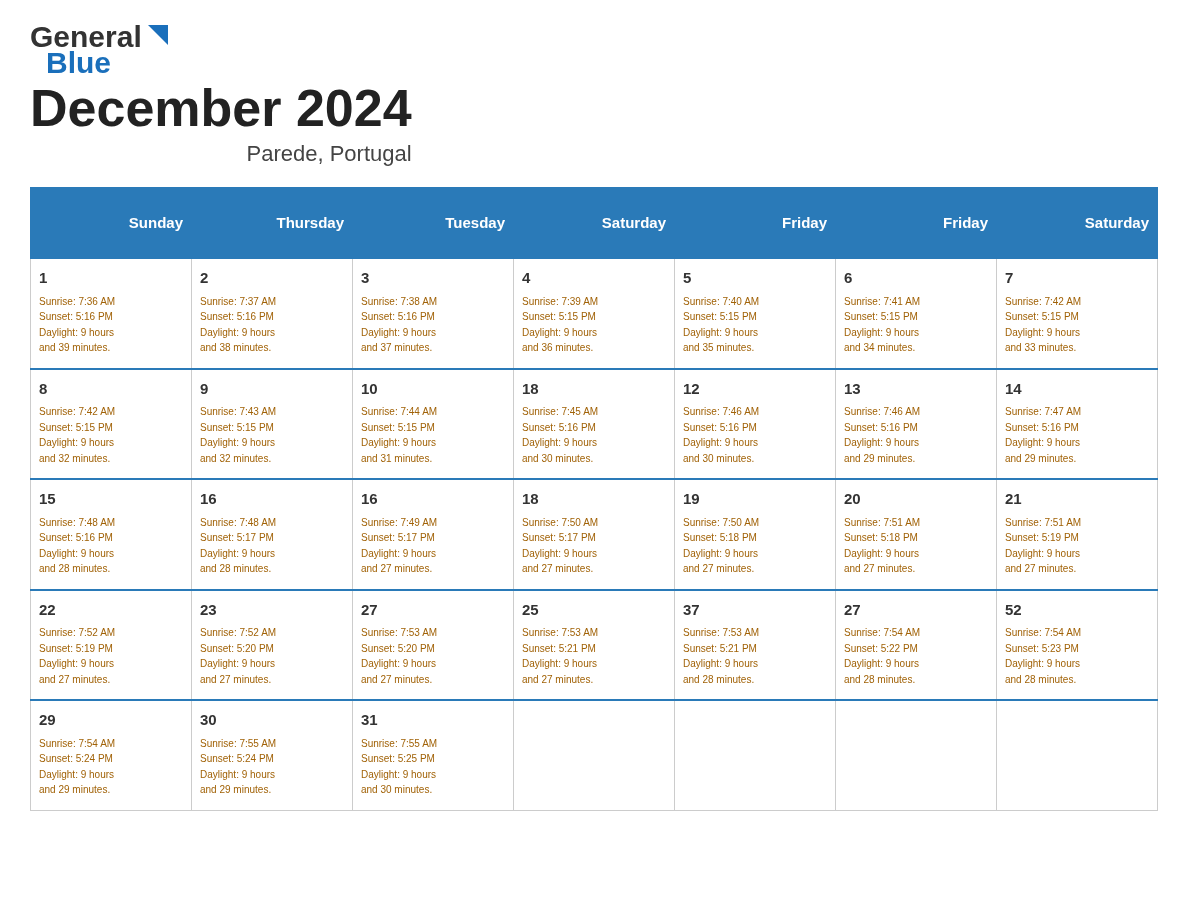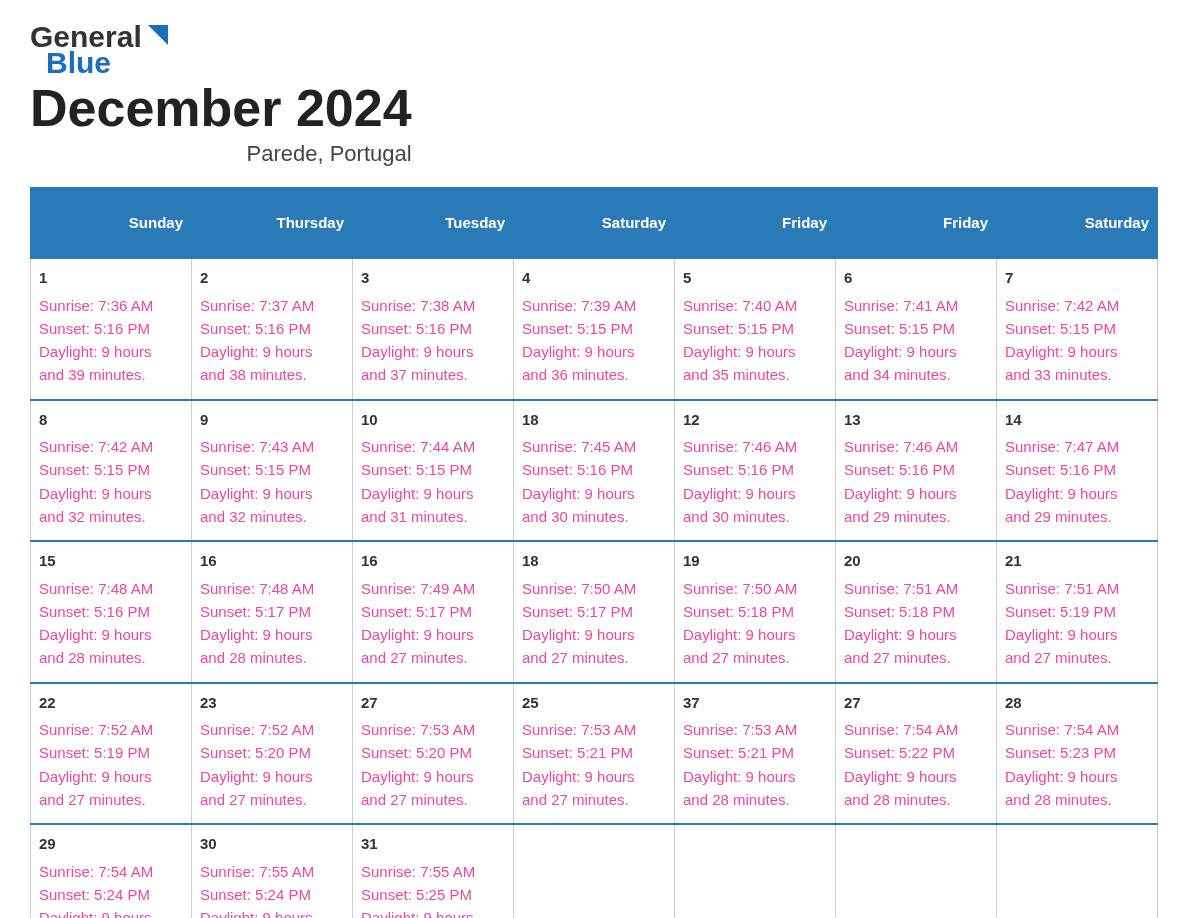--- a/index.html
+++ b/index.html
@@ -60,22 +60,22 @@
       color: #333;
       width: 14.28%;
     }
     tbody tr td .day-num {
       font-size: 15px;
       font-weight: bold;
       display: block;
       margin-bottom: 4px;
     }
     tbody tr td .day-info {
-      font-size: 15px;
-      color: #ec4899;
+      font-size: 10px;
+      color: #a16207;
       line-height: 1.55;
     }
     tbody tr td:empty {
       background: #fff;
       border-top: 2px solid #2a7ab8;
     }
   </style>
 </head>
 <body>
 
@@ -217,21 +217,21 @@
         </td>
         <td>
           <span class="day-num">37</span>
           <div class="day-info">Sunrise: 7:53 AM<br>Sunset: 5:21 PM<br>Daylight: 9 hours<br>and 28 minutes.</div>
         </td>
         <td>
           <span class="day-num">27</span>
           <div class="day-info">Sunrise: 7:54 AM<br>Sunset: 5:22 PM<br>Daylight: 9 hours<br>and 28 minutes.</div>
         </td>
         <td>
-          <span class="day-num">28</span>
+          <span class="day-num">52</span>
           <div class="day-info">Sunrise: 7:54 AM<br>Sunset: 5:23 PM<br>Daylight: 9 hours<br>and 28 minutes.</div>
         </td>
       </tr>
       <tr>
         <td>
           <span class="day-num">29</span>
           <div class="day-info">Sunrise: 7:54 AM<br>Sunset: 5:24 PM<br>Daylight: 9 hours<br>and 29 minutes.</div>
         </td>
         <td>
           <span class="day-num">30</span>

